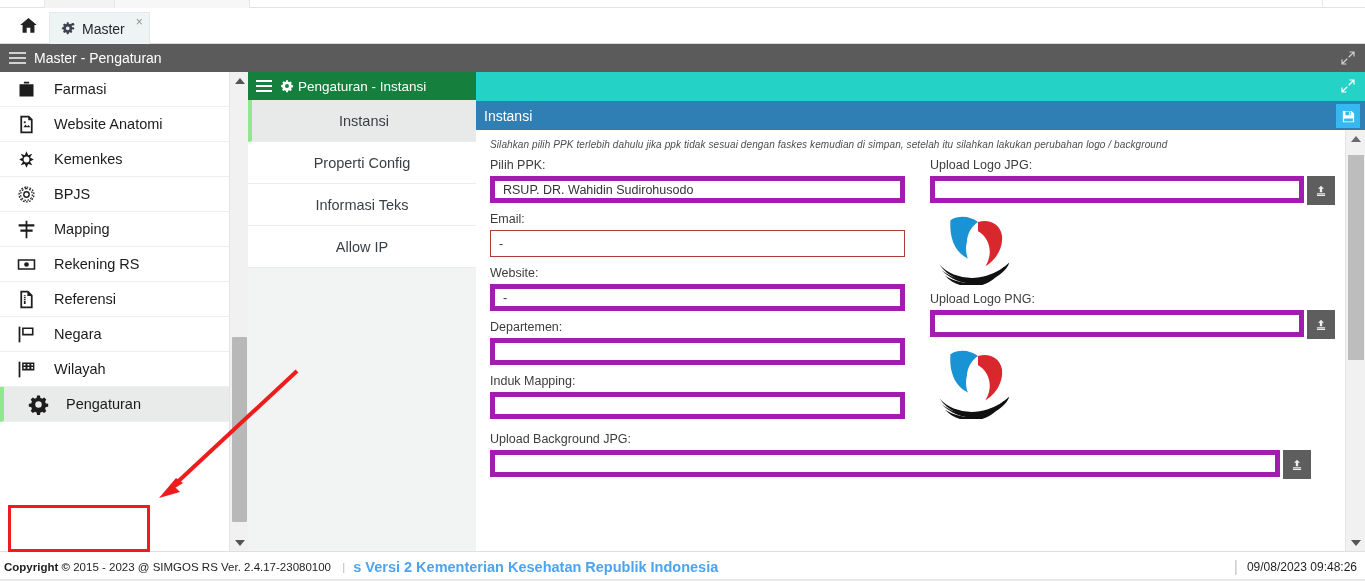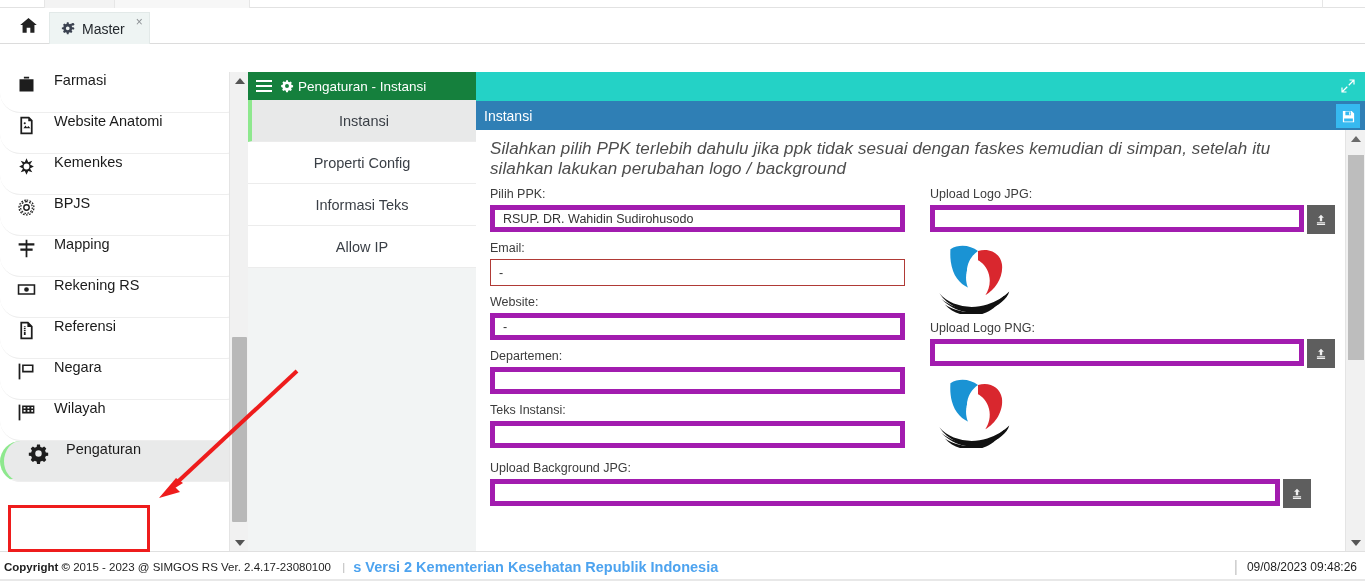--- a/index.html
+++ b/index.html
@@ -40,22 +40,22 @@
     background:#5b5b5b; display:flex; align-items:center; }
   .apphead .burger { width:34px; display:flex; flex-direction:column; align-items:center; gap:3px; cursor:pointer; }
   .apphead .burger i { display:block; width:17px; height:2px; background:#d2d2d2; }
   .apphead .title { font-size:14px; color:#ffffff; }
   .apphead .expand { position:absolute; right:8px; top:5px; width:18px; height:18px; cursor:pointer; }
   .apphead .expand svg { width:18px; height:18px; stroke:#cfcfcf; fill:none; stroke-width:1.6; }
 
   
   .sidebar { position:absolute; top:72px; left:0; width:248px; height:479px;
     background:#ffffff; border-right:1px solid #d9d9d9; overflow:hidden; }
-  .side-item { position:relative; height:41px; display:flex; align-items:flex-start;
-    border-bottom:1px solid #eeeeee; padding-left:16px; cursor:pointer; background:#fff;border-radius:21px; }
+  .side-item { position:relative; height:35px; display:flex; align-items:center;
+    border-bottom:1px solid #eeeeee; padding-left:16px; cursor:pointer; background:#fff; }
   .side-item .si-ico { width:30px; height:24px; display:flex; align-items:center; justify-content:flex-start; flex:none; }
   .side-item .si-ico svg { width:21px; height:21px; fill:#1d1d1d; }
   .side-item .si-lbl { font-size:14.5px; color:#1b1b1b; margin-left:8px; }
   .side-item.active { background:#e9eaea; border-left:4px solid #8ee88e; padding-left:24px; }
 
   
   .anno-rect { position:absolute; left:8px; top:505px; width:142px; height:47px;
     border:3px solid #ee1c1c; pointer-events:none; z-index:40; }
   .anno-arrow { position:absolute; left:0; top:0; width:1365px; height:581px;
     pointer-events:none; z-index:41; }
@@ -91,21 +91,21 @@
   .c-topbar .expand { position:absolute; right:8px; top:5px; width:18px; height:18px; cursor:pointer; }
   .c-topbar .expand svg { width:18px; height:18px; stroke:#ffffff; fill:none; stroke-width:1.6; }
   .c-bluebar { height:29px; background:#2f7fb5; display:flex; align-items:center; position:relative; }
   .c-bluebar .bb-title { font-size:14px; color:#ffffff; margin-left:8px; }
   .save-btn { position:absolute; right:5px; top:3px; width:24px; height:24px;
     background:#36b9f0; display:flex; align-items:center; justify-content:center; cursor:pointer; }
   .save-btn svg { width:15px; height:15px; fill:#ffffff; display:block; }
 
   .c-body { position:absolute; top:58px; left:0; width:869px; height:421px;
     background:#ffffff; overflow:hidden; padding:0 14px; }
-  .c-note { font-size:17px; font-style:italic; color:#4c4c4c; padding-top:9px; letter-spacing:0.1px; }
+  .c-note { font-size:10px; font-style:italic; color:#4c4c4c; padding-top:9px; letter-spacing:0.1px; }
   .cols { display:flex; margin-top:8px; }
   .col-l { width:428px; flex:none; }
   .col-r { width:428px; flex:none; margin-left:12px; }
   .fgroup { margin-bottom:9px; }
   .flabel { font-size:12.5px; color:#3c3c3c; margin-bottom:4px; display:block; }
   .finput { width:415px; height:27px; border:5px solid #a21caf; background:#fff;
     font-size:12.5px; color:#333; padding:0 8px; font-family:"Liberation Sans", sans-serif; }
   .finput.err { border:1px solid #b03a36; }
   .upload-row { display:flex; align-items:stretch; }
   .upload-row .finput { width:374px; }
@@ -165,20 +165,33 @@
             <path d="M10.3 2h2.6l.35 2.2c.6.18 1.16.43 1.66.76l1.9-1.17 1.84 1.84-1.17 1.9c.33.5.58 1.06.76 1.66L20.4 9.6v2.6l-2.2.35c-.18.6-.43 1.16-.76 1.66l1.17 1.9-1.84 1.84-1.9-1.17c-.5.33-1.06.58-1.66.76L12.9 19.7h-2.6l-.35-2.2c-.6-.18-1.16-.43-1.66-.76l-1.9 1.17-1.84-1.84 1.17-1.9c-.33-.5-.58-1.06-.76-1.66L2.8 12.2V9.6l2.2-.35c.18-.6.43-1.16.76-1.66L4.6 5.7l1.84-1.84 1.9 1.17c.5-.33 1.06-.58 1.66-.76L10.3 2zm1.3 6.1a2.8 2.8 0 100 5.6 2.8 2.8 0 000-5.6z"></path>
             <circle cx="19.3" cy="5" r="2.1"></circle>
             <circle cx="20" cy="11.3" r="1.5"></circle>
           </svg>
       </span>
       <span class="tab-label">Master</span>
       <span class="tab-close">×</span>
     </div>
   </div>
 
+  <div class="apphead">
+    <div class="burger">
+        <i></i>
+        <i></i>
+        <i></i>
+      </div>
+    <div class="title">Master - Pengaturan</div>
+    <div class="expand">
+      <svg viewBox="0 0 24 24">
+          <path d="M14 4h6v6M20 4l-7 7M10 20H4v-6M4 20l7-7"></path>
+        </svg>
+    </div>
+  </div>
 
   <div class="sidebar" id="sidebar">
       <div class="side-item">
         <span class="si-ico">
           <svg viewBox="0 0 24 24">
             <path d="M4 6h16v14H4V6zm5-3h6v2h-6V3zM11 9h2v2.5h2.5v2H13V16h-2v-2.5H8.5v-2H11V9z"></path>
           </svg>
         </span>
         <span class="si-lbl">Farmasi</span>
       </div>
@@ -314,21 +327,21 @@
     </div>
 
     <div class="c-body">
       <div class="c-note">Silahkan pilih PPK terlebih dahulu jika ppk tidak sesuai dengan faskes kemudian di simpan, setelah itu silahkan lakukan perubahan logo / background</div>
       <div class="cols">
         <div class="col-l" id="col-left">
             <div class="fgroup"><label class="flabel">Pilih PPK:</label><input class="finput" value="RSUP. DR. Wahidin Sudirohusodo" placeholder="" style=""></div>
             <div class="fgroup"><label class="flabel">Email:</label><input class="finput err" value="-" placeholder="" style=""></div>
             <div class="fgroup"><label class="flabel">Website:</label><input class="finput" value="-" placeholder="" style=""></div>
             <div class="fgroup"><label class="flabel">Departemen:</label><input class="finput" value="" placeholder="" style=""></div>
-            <div class="fgroup"><label class="flabel">Teks Instansi:</label><input class="finput" value="" placeholder="" style=""></div>
+            <div class="fgroup"><label class="flabel">Induk Mapping:</label><input class="finput" value="" placeholder="" style=""></div>
           </div>
         <div class="col-r" id="col-right">
             <div class="fgroup">
               <label class="flabel">Upload Logo JPG:</label>
               <div class="upload-row">
                 <input class="finput" value="" style="">
                 <div class="up-btn">
                   <span>
                     <svg viewBox="0 0 24 24">
                       <path d="M12 3l5 5h-3v6h-4V8H7l5-5zm-7 13h14v2H5v-2zm0 3h14v1.5H5V19z"></path>

